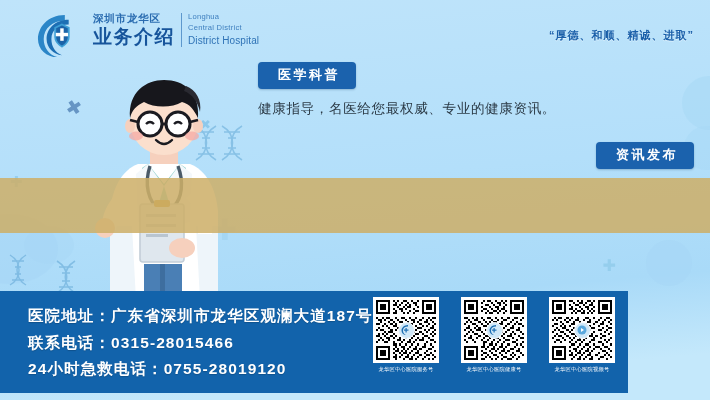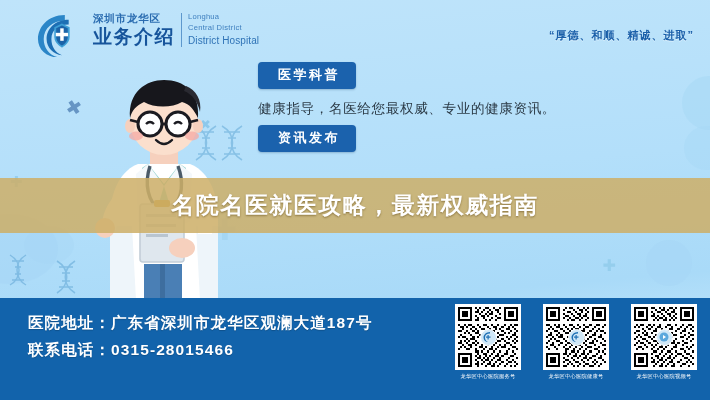--- a/index.html
+++ b/index.html
@@ -103,21 +103,21 @@
   }
   .para {
     font-size: 13.6px;
     color: #2b3a46;
     line-height: 1.62;
     letter-spacing: .6px;
     margin-top: 9px;
     font-weight: normal;
   }
   .row-1 { }
-  .row-2 { margin-top: 5px; }
+  .row-2 { margin-top: 22px; text-align: right; }
   .row-3 { margin-top: 14px; }
 
   
   .overlay-band {
     position: absolute;
     left: 0; top: 178px;
     width: 710px; height: 55px;
     background: rgba(205,175,104,.86);
     z-index: 40;
   }
@@ -128,21 +128,21 @@
     display: flex; align-items: center; justify-content: center;
     font-size: 23px; font-weight: bold; letter-spacing: 1.5px;
     color: #ffffff;
     text-shadow: 0 1px 2px rgba(90,65,15,.55);
     white-space: nowrap;
   }
 
   
   .footer {
     position: absolute;
-    left: 0; bottom: 0; width: 710px; height: 102px;
+    left: 0; bottom: 7px; width: 628px; height: 102px;
     background: #1263ab;
     z-index: 30;
   }
   .footer-info {
     position: absolute;
     left: 28px; top: 12px;
     color: #ffffff;
   }
   .footer-info .line {
     font-size: 15.5px;
@@ -319,27 +319,27 @@
     </div>
 
     <div class="row-2">
       <span class="badge">资讯发布</span>
     </div>
 
 
   </div>
 
   <div class="overlay-band"></div>
-  <div class="overlay-title">名院名医就医攻略，最新权威指南</div>
 
   <div class="footer">
 
     <div class="footer-info">
       <div class="line">医院地址：广东省深圳市龙华区观澜大道187号</div>
       <div class="line">联系电话：0315-28015466</div>
+      <div class="line">24小时急救电话：0755-28019120</div>
     </div>
 
     <div class="qr-group">
 
       <div class="qr-item">
         <div class="qr-box">
           <svg width="60" height="60" viewBox="0 0 29 29" shape-rendering="crispEdges">
             <rect width="29" height="29" fill="#fff"></rect>
             <g fill="#000">
               <rect x="0" y="0" width="7" height="7"></rect>

